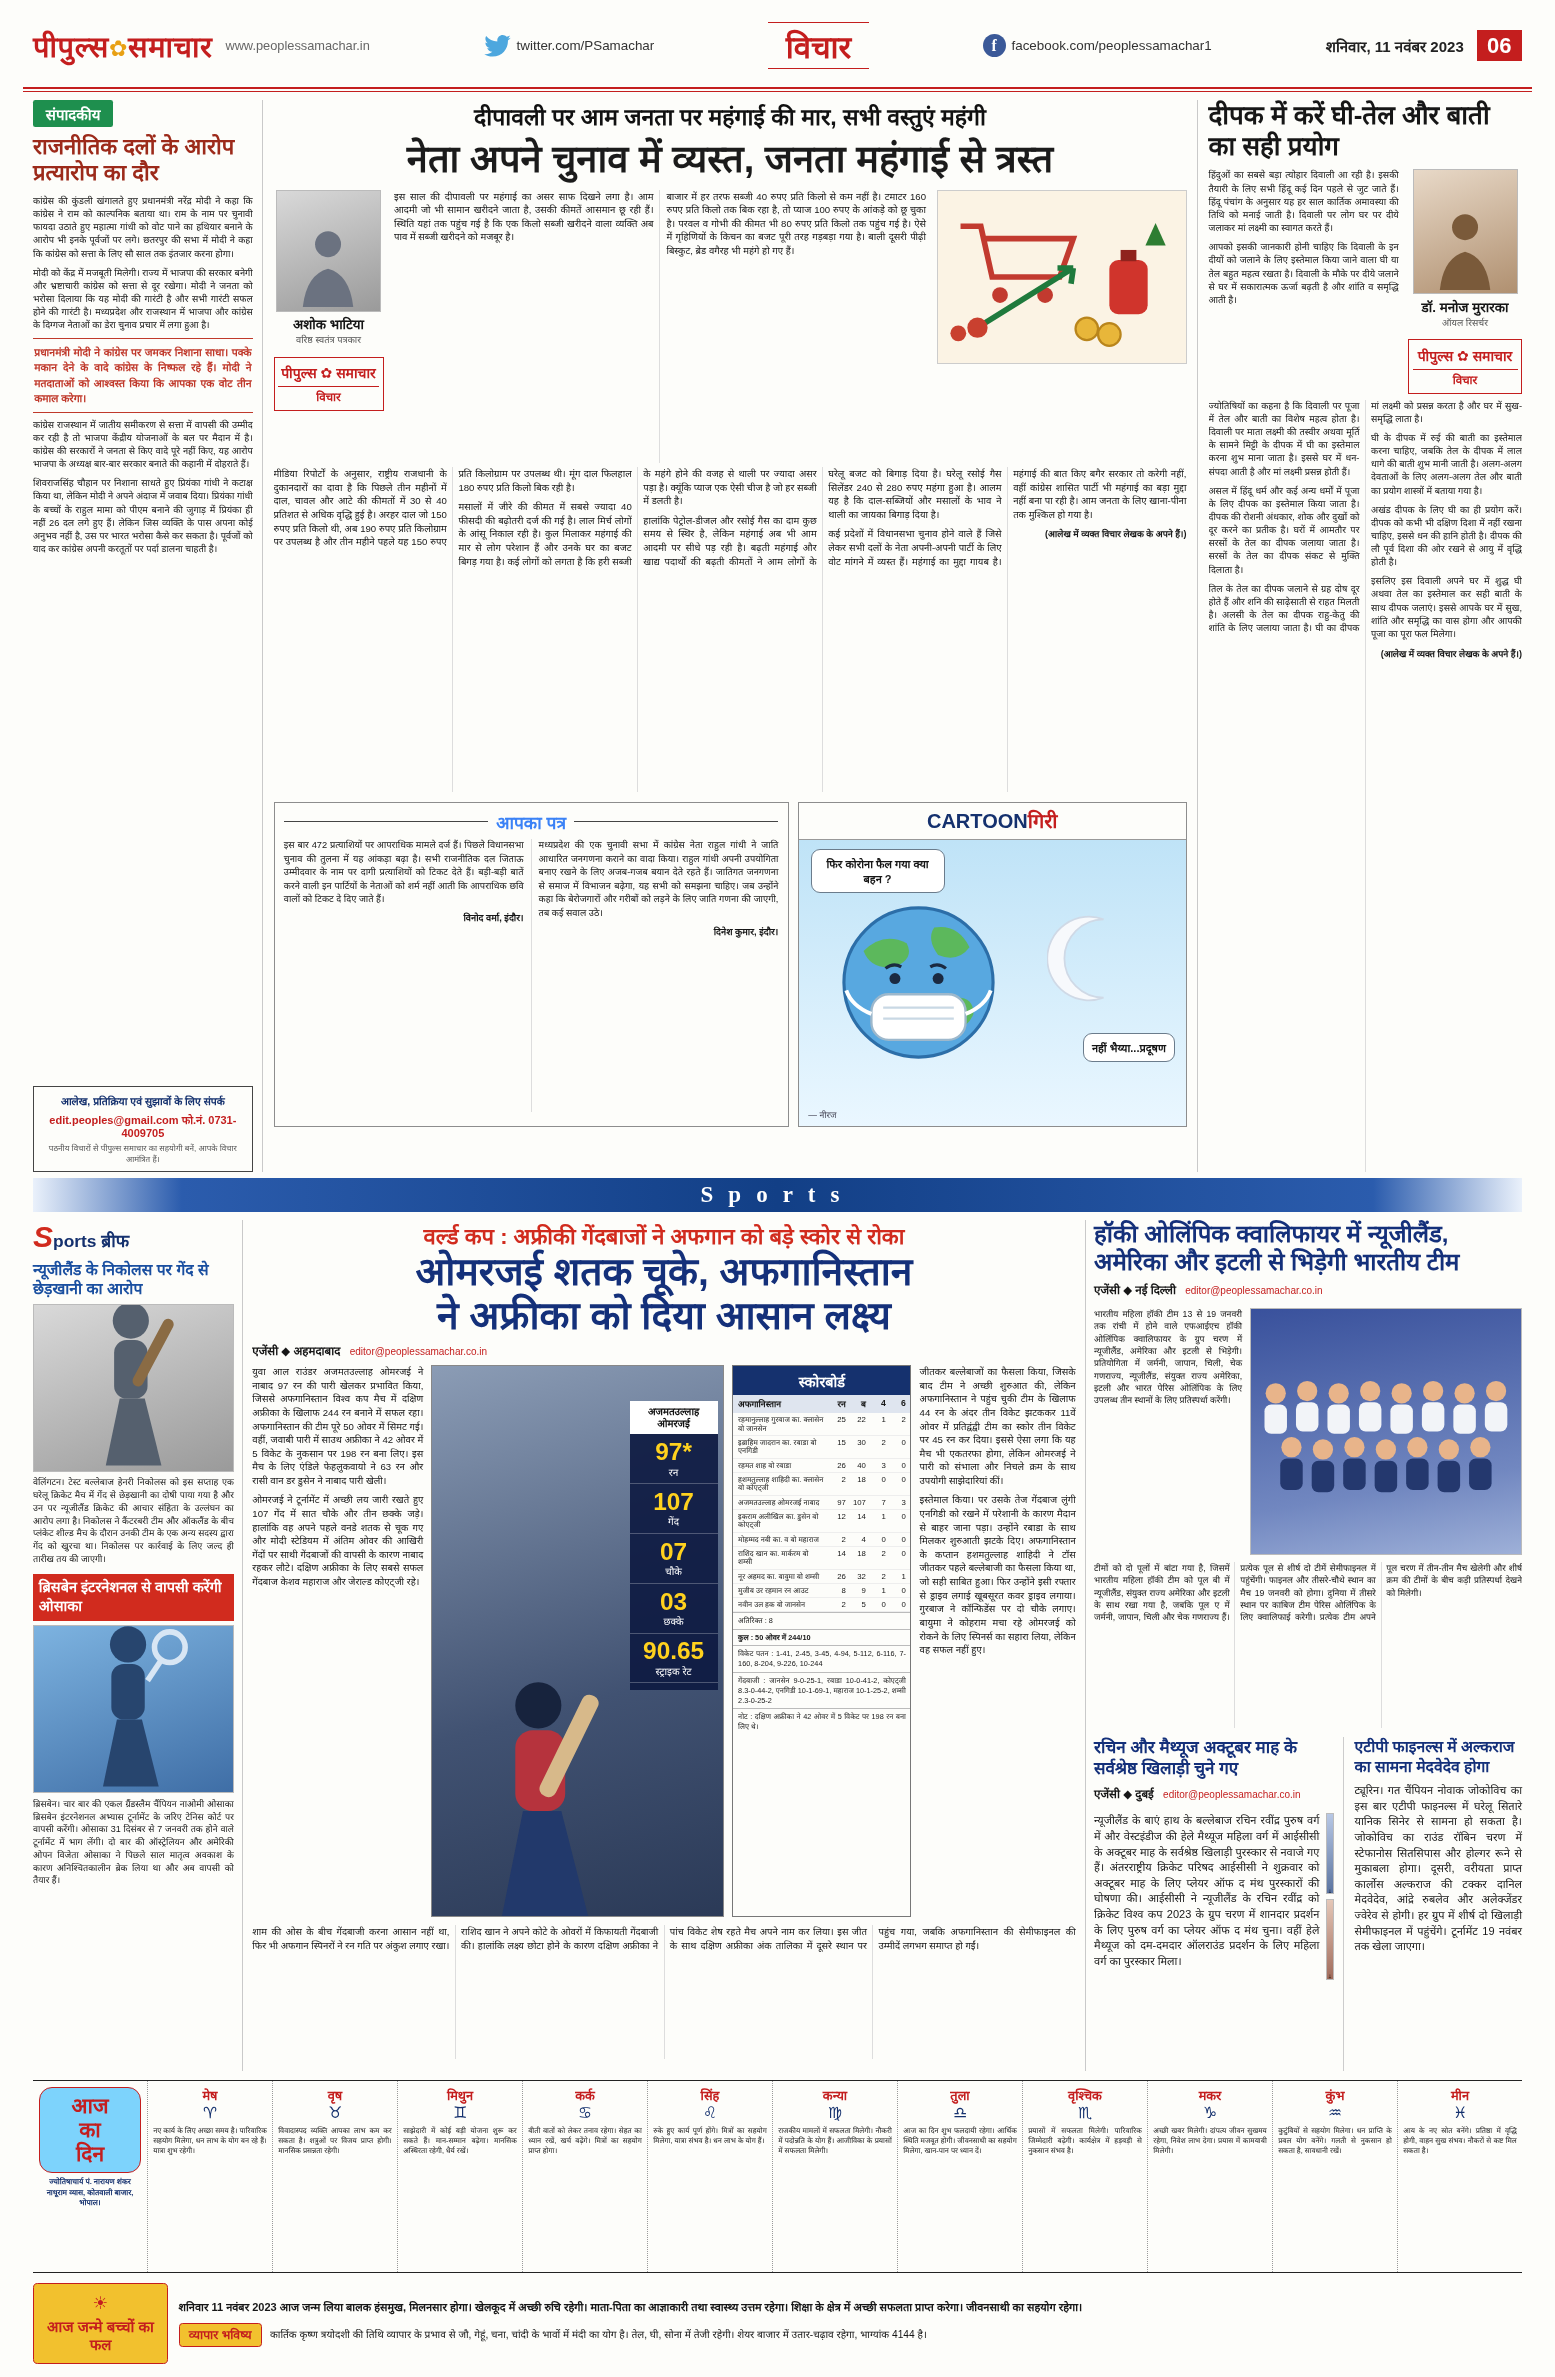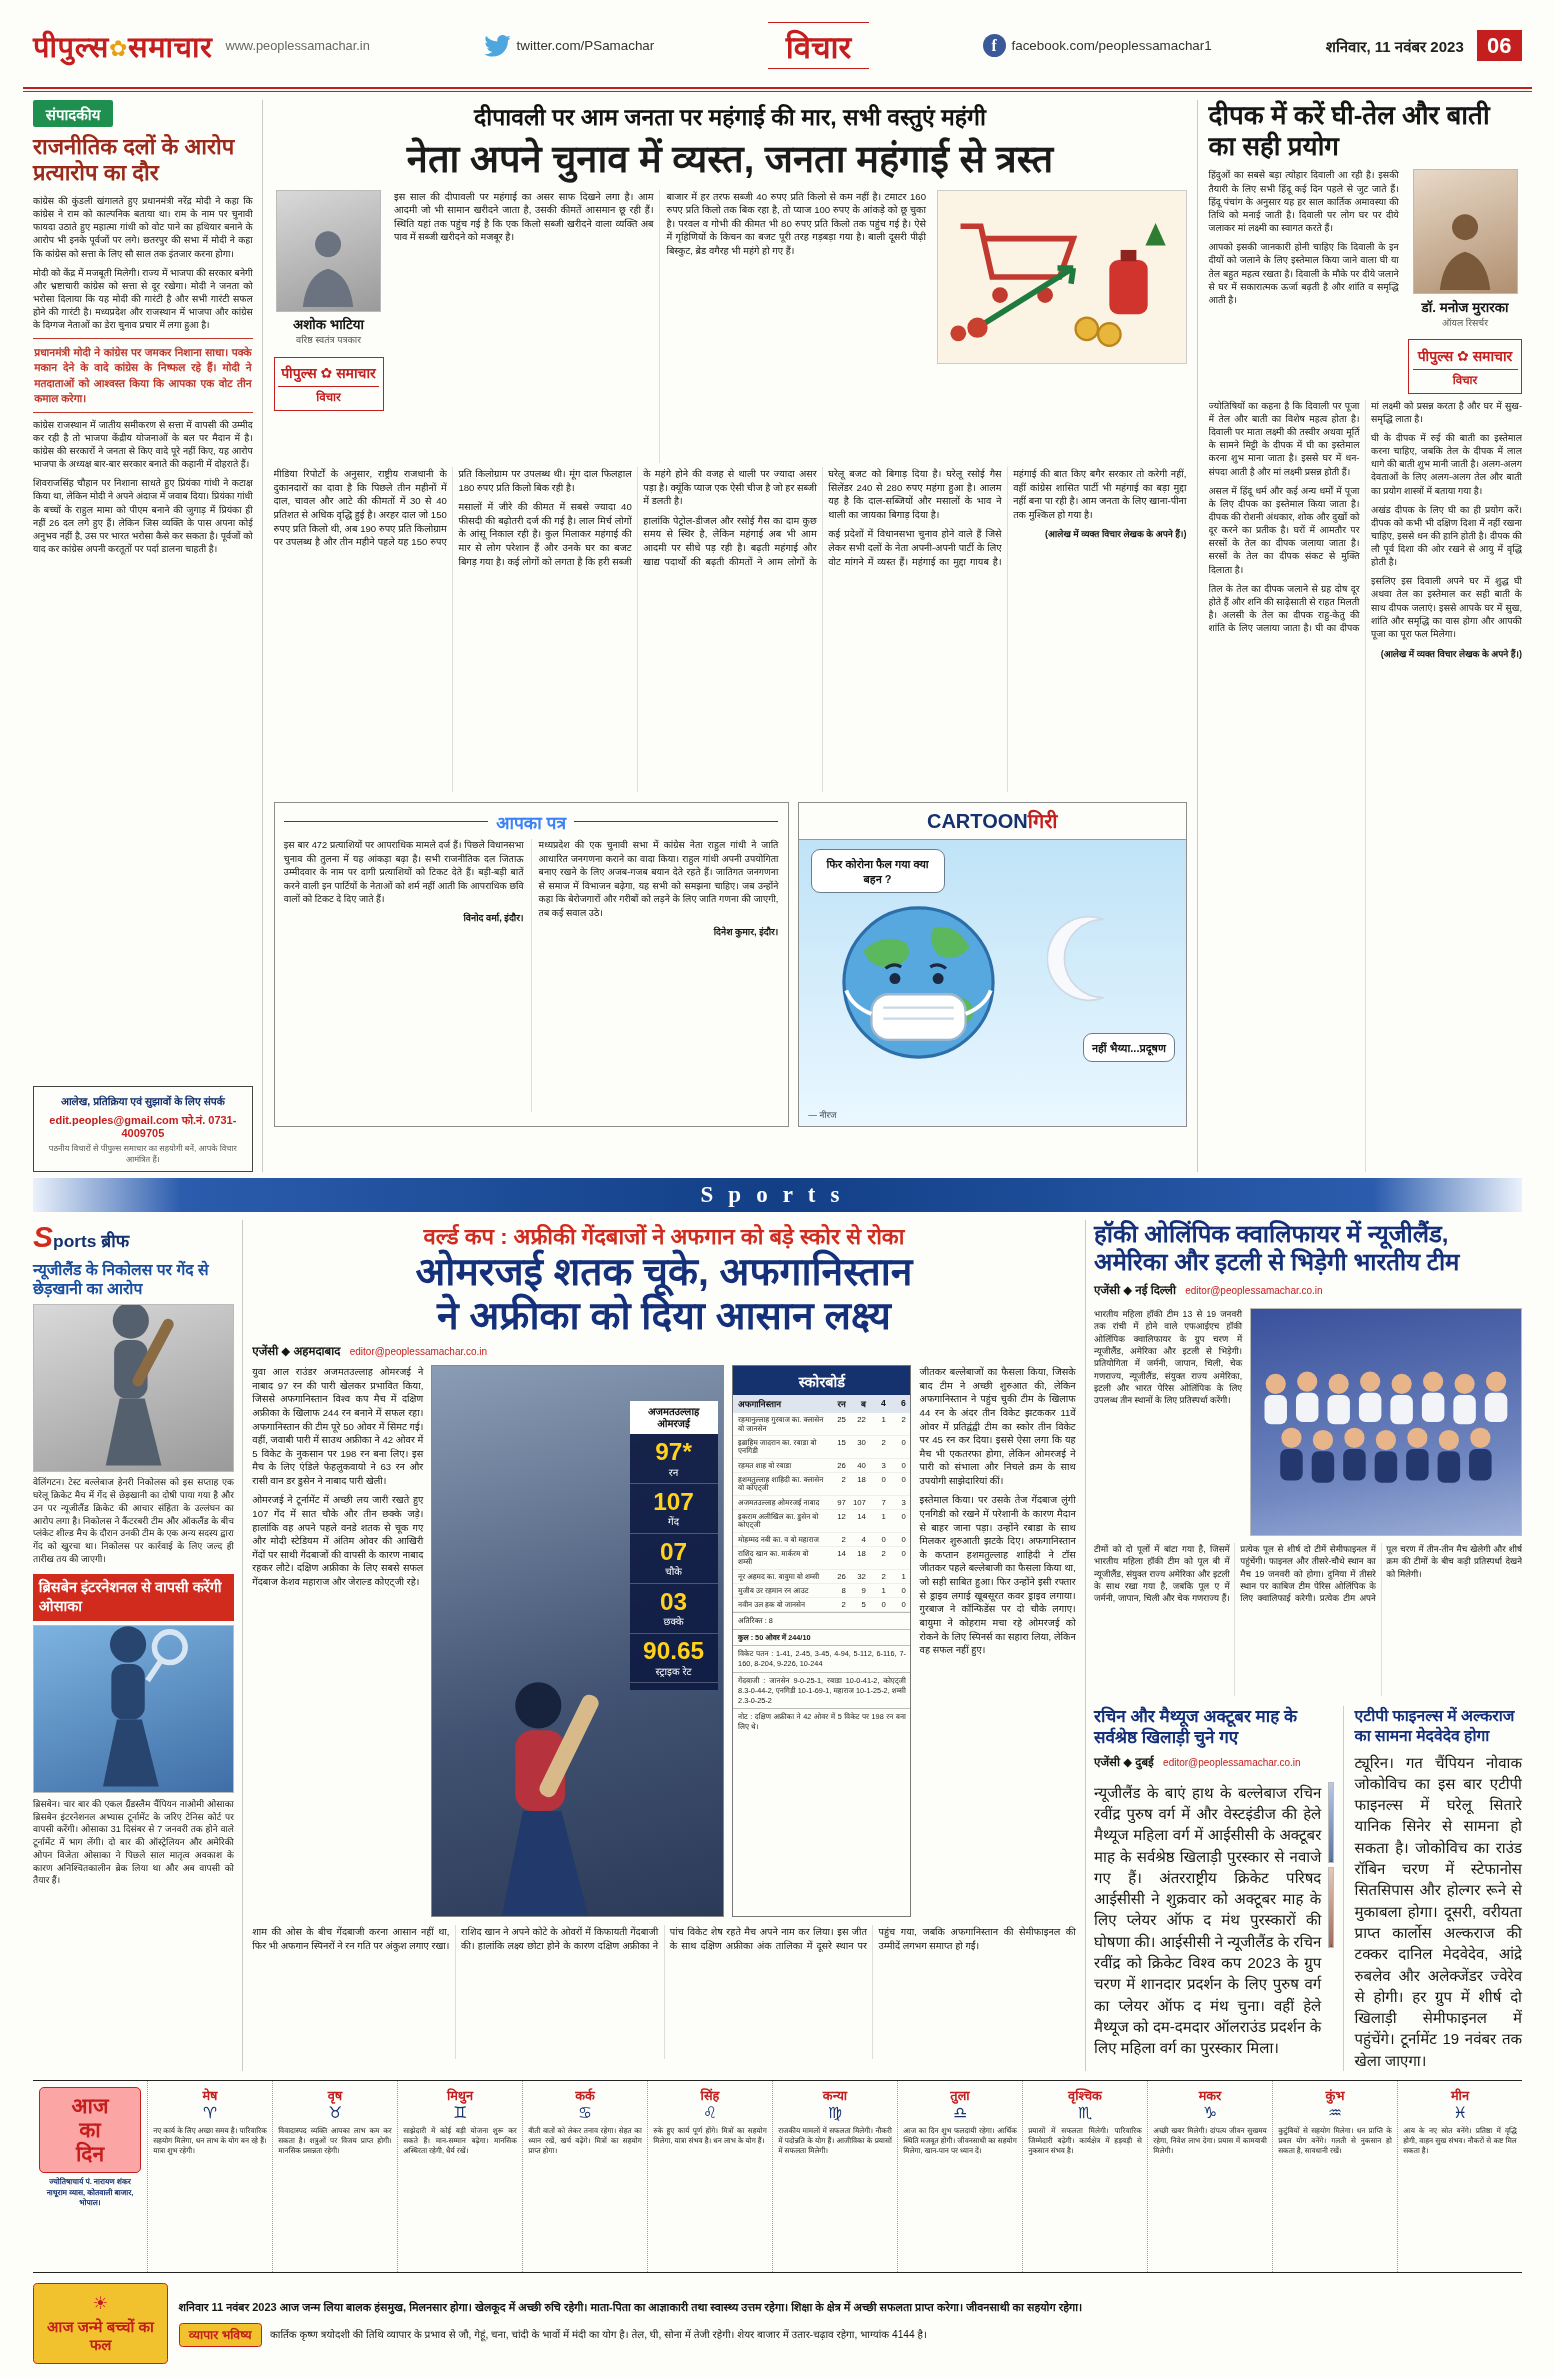--- a/index.html
+++ b/index.html
@@ -116,29 +116,29 @@
 .hkrow{display:flex;gap:8.1px;height:247px;margin-top:3.5px}
 .hktext{width:148px}
 .hktext p,.hkcols p{font-size:8.7px;line-height:1.42;text-align:justify}
 .hkphoto{flex:1;background:linear-gradient(170deg,#39519c,#7187c0 70%,#9eb0d8)}
 .hkphoto svg{width:100%;height:100%}
 .hkcols{column-count:3;column-gap:10.5px;column-rule:0.6px solid #ddd;height:166px;margin-top:7px;overflow:hidden}
 .subrow{display:flex;gap:10.5px;margin-top:9.3px;flex:1}
 .rachin{width:250px;border-right:0.6px solid #ccc;padding-right:9.3px;display:flex;flex-direction:column}
 .rah{color:#14307a;font-weight:900;font-size:17px;line-height:1.25}
 .rarow{display:flex;gap:7px;margin-top:5.8px;flex:1}
-.rabody p,.atp p{font-size:15px;line-height:1.42;text-align:justify}
+.rabody p,.atp p{font-size:11px;line-height:1.42;text-align:justify}
 .rapics{width:67px;display:flex;flex-direction:column;gap:4.6px}
 .rapics .ph{height:81px}
 .atp{flex:1}
 .atph{color:#14307a;font-weight:700;font-size:15.7px;line-height:1.28;margin-bottom:5.8px}
 
 .horo{top:2080px;left:33px;right:33px;height:193px;border-top:1.7px solid #222;border-bottom:1.7px solid #222;display:flex}
 .today{width:114px;padding:5.8px;text-align:center}
-.tdbox{background:#fca5a5;border:1.2px solid #c41e1e;border-radius:5px;padding:5.8px 3.5px}
+.tdbox{background:#7dd3fc;border:1.2px solid #c41e1e;border-radius:13px;padding:5.8px 3.5px}
 .tdbox div{color:#c41e1e;font-weight:900;font-size:21px;line-height:1.15}
 .tdsub{font-size:7.5px;color:#15316e;margin-top:4.6px;line-height:1.35;font-weight:700}
 .zod{flex:1;border-left:0.6px dotted #999;padding:4.6px 5.2px;display:flex;flex-direction:column}
 .zname{color:#c41e1e;font-weight:900;font-size:12.8px;text-align:center}
 .zicon{text-align:center;font-size:15.7px;color:#15316e;line-height:1.2}
 .ztext{font-size:7.3px;line-height:1.35;text-align:justify;margin-top:3.5px}
 
 .bstrip{top:2283px;left:33px;right:33px;height:81px;display:flex;gap:10.5px}
 .bybox{width:135px;background:#f2c12e;border:1.2px solid #c41e1e;border-radius:4.6px;display:flex;flex-direction:column;align-items:center;justify-content:center;gap:3.5px;text-align:center}
 .bybox .t{color:#c41e1e;font-weight:900;font-size:15px;line-height:1.2;padding:0 5.8px}

